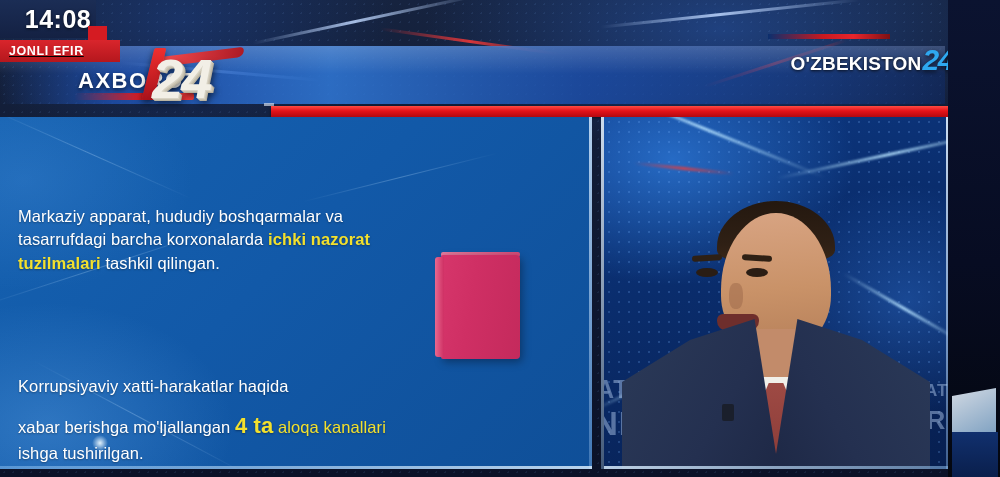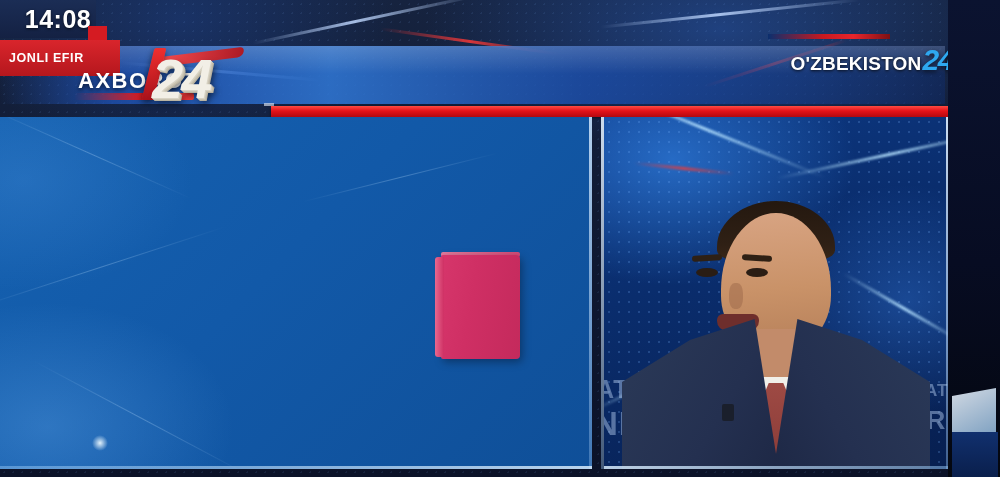--- a/index.html
+++ b/index.html
@@ -44,23 +44,23 @@
     text-shadow:0 1px 3px rgba(0,0,0,.7);
     margin-left:20px;
   }
   .clock-red {
     position:absolute; left:88px; top:26px; width:19px; height:17px;
     background:#d51b22;
   }
 
   
   .live-banner {
-    position:absolute; left:0; top:40px; width:120px; height:36px;
+    position:absolute; left:0; top:40px; width:120px; height:22px;
     background:linear-gradient(180deg,#d9252c,#b5171d);
-    display:flex; align-items:center; padding-left:9px;
+    display:flex; align-items:center; padding-left:9px;text-decoration:underline;
   }
   .live-banner .txt {
     color:#ffffff; font-size:12.5px; font-weight:bold; letter-spacing:.6px;
   }
 
   
   .logo-band {
     position:absolute; left:0; top:46px; width:945px; height:58px;
     background:
       linear-gradient(90deg, rgba(18,48,110,.0) 0%, rgba(30,80,175,.85) 12%, rgba(48,120,215,.9) 35%, rgba(28,78,170,.85) 62%, rgba(16,44,105,.55) 100%);
@@ -364,22 +364,29 @@
     <div class="panel-ray" style="left:-20px;top:36px;width:220px;transform:rotate(24deg);"></div>
     <div class="panel-ray" style="left:-30px;top:150px;width:260px;transform:rotate(-18deg);"></div>
     <div class="panel-ray" style="left:20px;top:300px;width:240px;transform:rotate(28deg);"></div>
     <div class="panel-ray" style="left:300px;top:60px;width:200px;transform:rotate(-14deg);"></div>
     <div class="panel-glow"></div>
   </div>
   <div class="panel-border-r"></div>
   <div class="panel-border-b"></div>
 
 
-
-
+  <div class="body-text p1">
+    <span>Markaziy apparat, hududiy boshqarmalar va tasarrufdagi barcha korxonalarda </span><span class="hl">ichki nazorat tuzilmalari</span><span> tashkil qilingan.</span>
+  </div>
+
+
+  <div class="body-text p3">
+    <span class="l1">Korrupsiyaviy xatti-harakatlar haqida</span>
+    <span class="l2"><span>xabar berishga mo'ljallangan </span><span class="hl-big">4 ta</span><span class="hl-thin"> aloqa kanallari</span><span>  ishga tushirilgan.</span></span>
+  </div>
 
   <div class="book">
     <div class="book-top"></div>
     <div class="book-cover"></div>
     <div class="book-spine"></div>
   </div>
 
   <div class="presenter">
     <div class="pres-dots"></div>
     <div class="pres-streak" style="left:-30px;top:10px;width:260px;transform:rotate(22deg);"></div>

